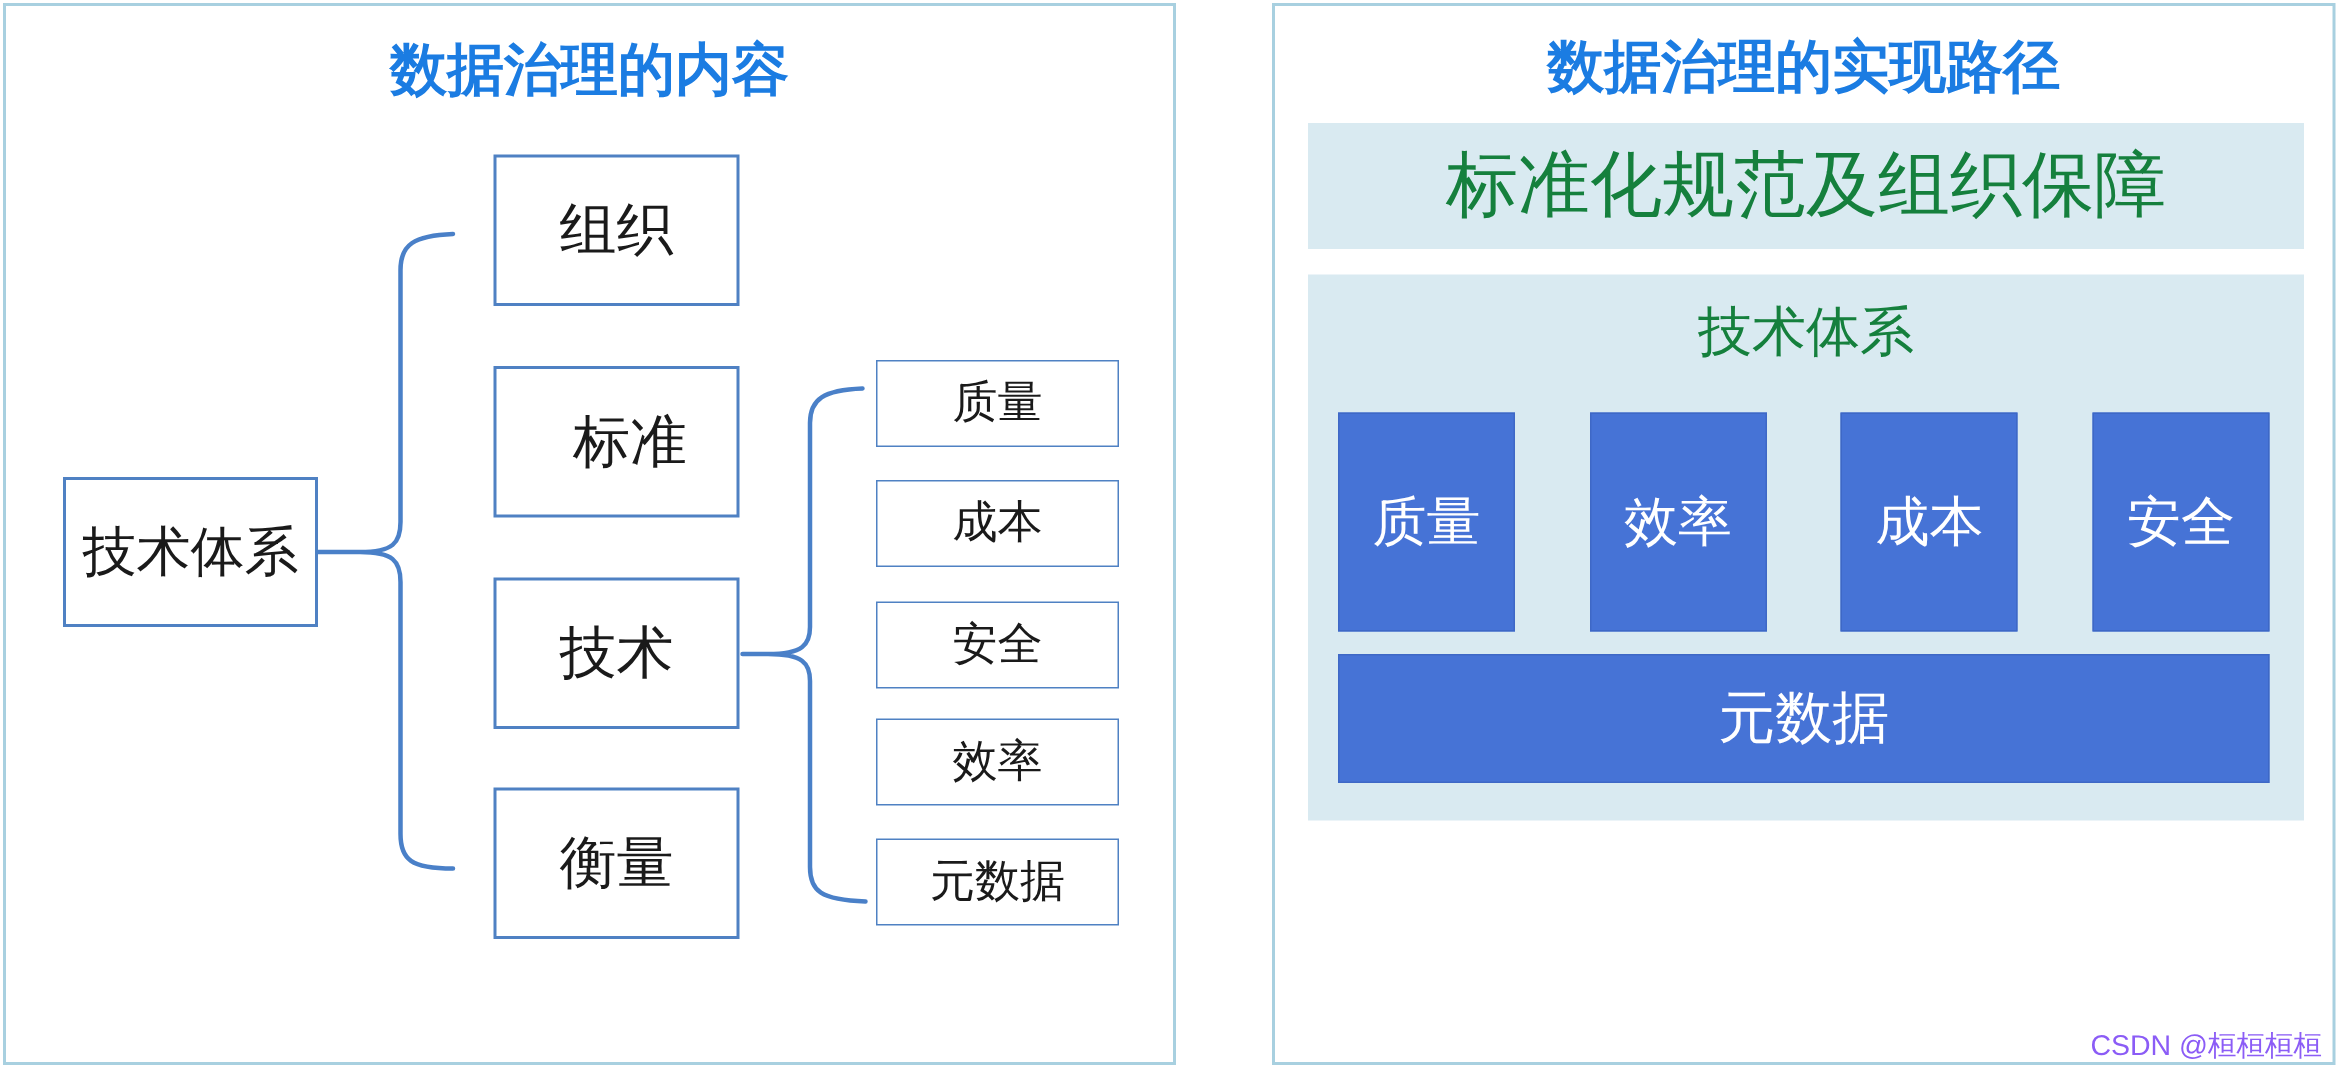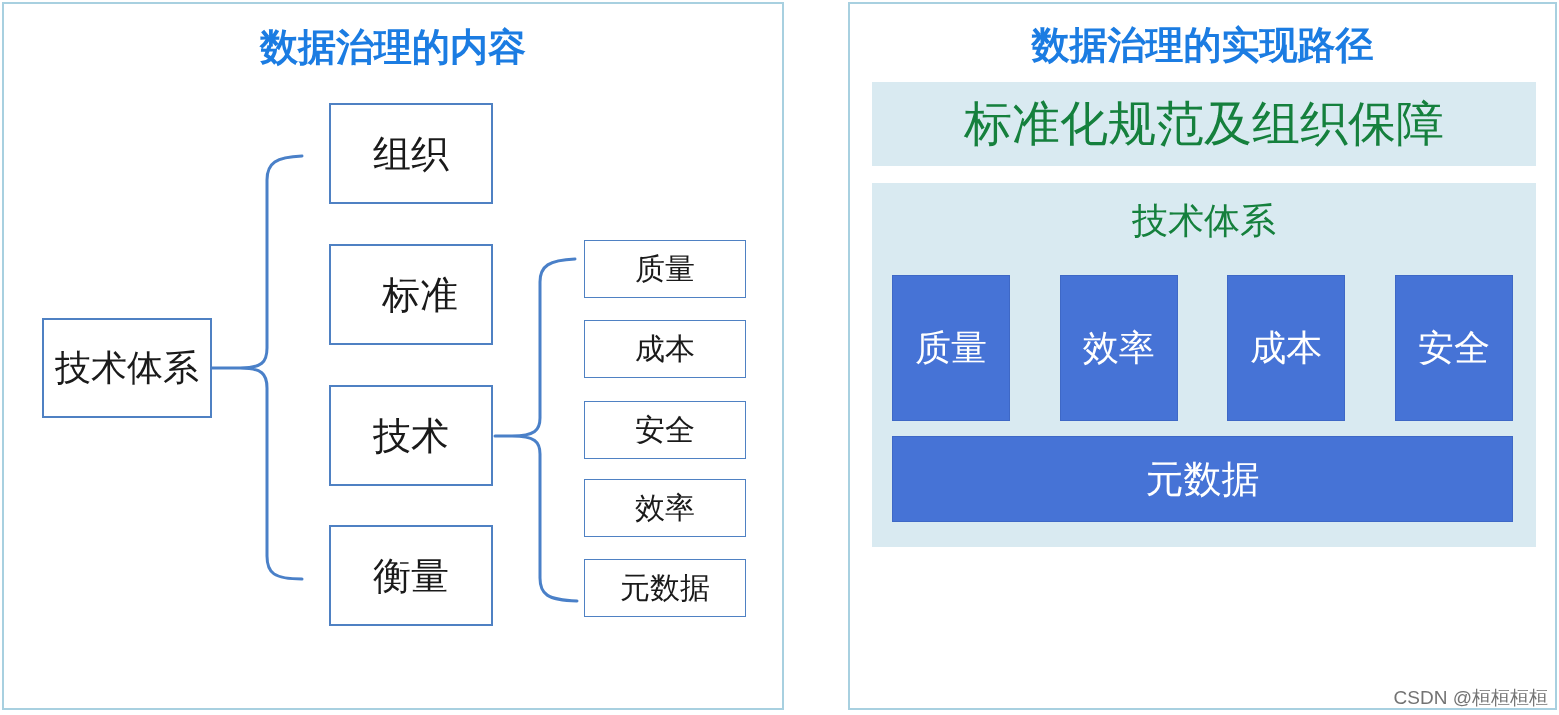--- a/index.html
+++ b/index.html
@@ -142,21 +142,21 @@
     color: #ffffff;
     font-size: 38px;
     line-height: 1;
   }
 
   .watermark {
     position: absolute;
     right: 11px;
     bottom: 8px;
     font-size: 19px;
-    color: #737373;
+    color: #8b5cf6;
     line-height: 1;
   }
 </style>
 </head>
 <body>
 
 <div class="page">
 
   <section class="panel" id="left-panel">
     <h2 class="panel-title">数据治理的内容</h2>

